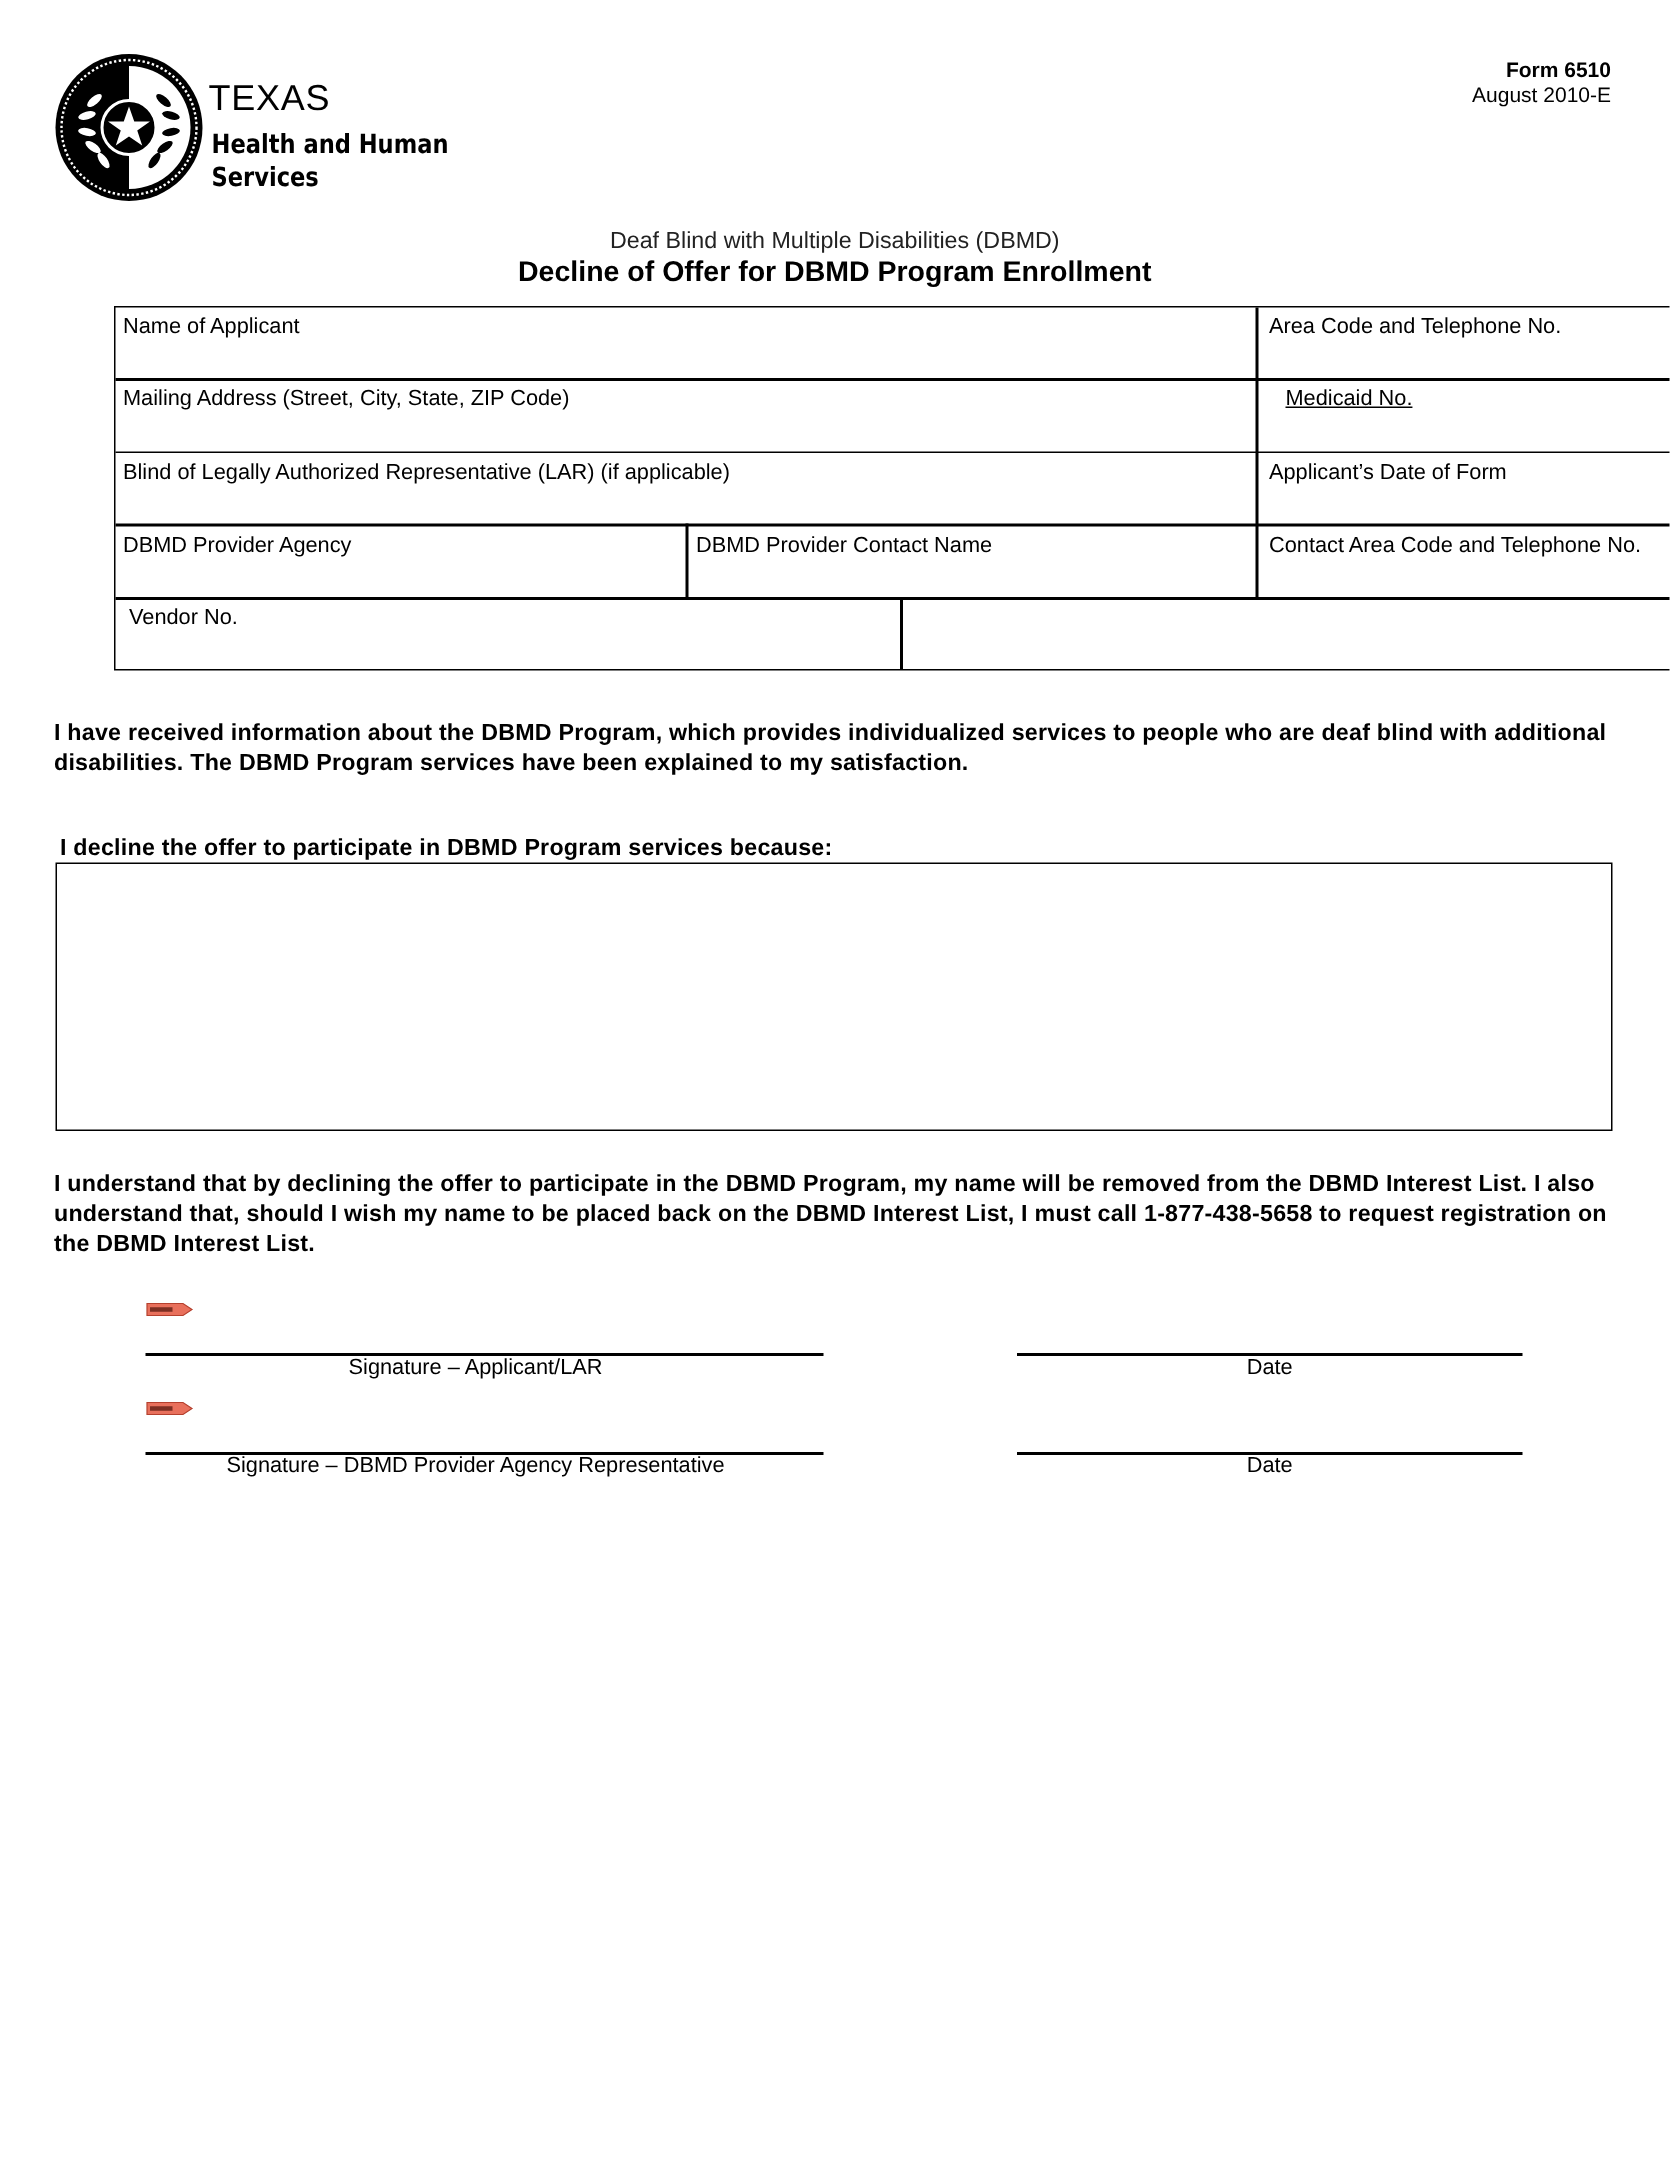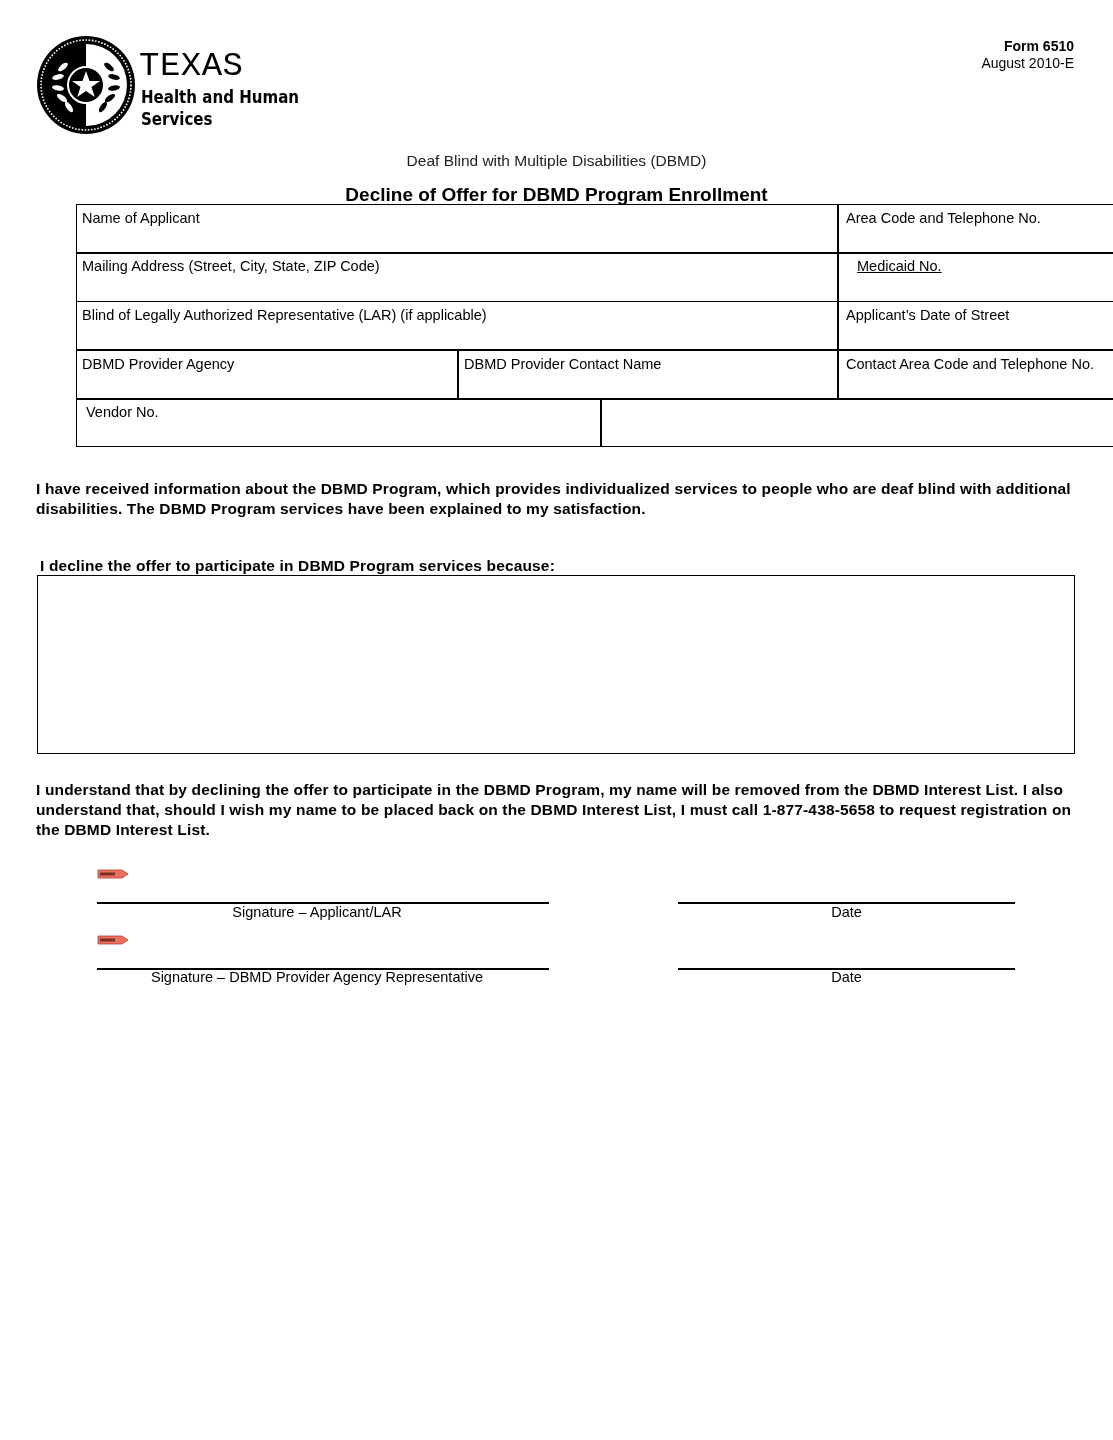--- a/index.html
+++ b/index.html
@@ -1,27 +1,27 @@
 <!DOCTYPE html>
 <html><head>
   <meta charset="utf-8">
   <style>
     html, body { margin: 0; padding: 0; background: #ffffff; }
     body { width: 1113px; height: 1440px; position: relative; overflow: hidden; font-family: "Liberation Sans", sans-serif; color: #000; }
     .abs { position: absolute; }
 
     
     .logo { left: 36px; top: 35px; width: 100px; height: 100px; }
-    .brand-texas { left: 139px; top: 48px; font-family: Liberation Mono, monospace; font-size: 34px; letter-spacing: 0.5px; line-height: 36px; }
+    .brand-texas { left: 139px; top: 48px; font-family: Liberation Sans, sans-serif; font-size: 24px; letter-spacing: 0.5px; line-height: 36px; }
     .brand-hhs { left: 141px; top: 86px; font-family: "DejaVu Sans", sans-serif; font-weight: bold; font-size: 17.5px; line-height: 22px; transform: scaleX(0.86); transform-origin: left top; white-space: nowrap; }
     .form-no { right: 39px; top: 38px; text-align: right; font-size: 14px; line-height: 17px; }
     .form-no .num { font-weight: bold; }
 
     .subtitle { left: 0; width: 1113px; top: 152px; text-align: center; font-size: 15.5px; color: #222; }
-    .title { left: 0; width: 1113px; top: 184px; text-align: center; font-size: 19px; font-weight: bold; }
+    .title { left: 0; width: 1113px; top: 171px; text-align: center; font-size: 19px; font-weight: bold; }
 
     
     .grid { left: 32px; top: 204px; width: 1048px; height: 243px; border: 1.5px solid #000; box-sizing: border-box; margin-left: 44px; }
     .cell { position: absolute; box-sizing: border-box; font-size: 14.5px; padding: 5px 0 0 5px; }
     .hline { position: absolute; height: 1.5px; background: #000; }
     .vline { position: absolute; width: 1.5px; background: #000; }
     .field { position: absolute; left: 5px; right: 5px; bottom: 4px; height: 20px; border: none; background: transparent; font-family: "Liberation Sans", sans-serif; font-size: 14px; outline: none; }
 
     
     .para { left: 36px; width: 1040px; font-weight: bold; font-size: 15.5px; line-height: 20px; font-family: "Liberation Sans", sans-serif; letter-spacing: 0.15px; }
@@ -105,21 +105,21 @@
   <div class="cell" style="left:762px; top:48px; width:284px; height:35px; padding-left:18px;text-decoration:underline;">
     <span>Medicaid No.</span>
     <input class="field" type="text" value="" style="">
   </div>
 
   <div class="cell" style="left:0; top:97px; width:760px; height:47px;">
     <span>Blind of Legally Authorized Representative (LAR) (if applicable)</span>
     <input class="field" type="text" value="" style="">
   </div>
   <div class="cell" style="left:762px; top:97px; width:284px; height:47px; padding-left:7px;">
-    <span>Applicant’s Date of Street</span>
+    <span>Applicant’s Date of Form</span>
     <input class="field" type="text" value="" style="">
   </div>
 
   <div class="cell" style="left:0; top:146px; width:380px; height:47px;">
     <span>DBMD Provider Agency</span>
     <input class="field" type="text" value="" style="">
   </div>
   <div class="cell" style="left:382px; top:146px; width:336px; height:47px;">
     <span>DBMD Provider Contact Name</span>
     <input class="field" type="text" value="" style="">

